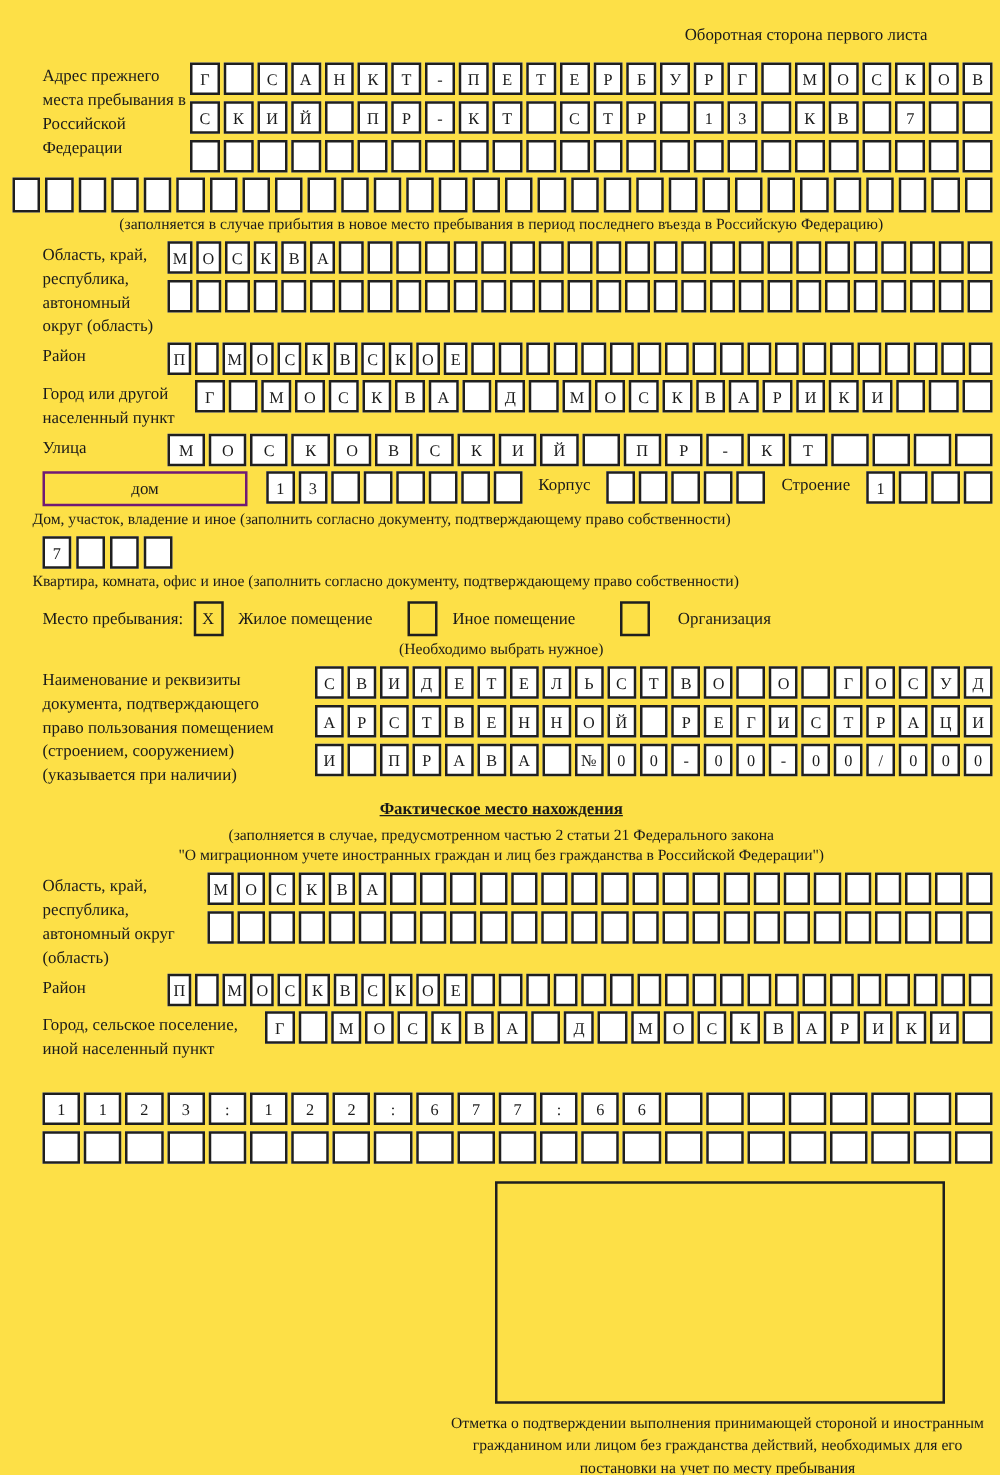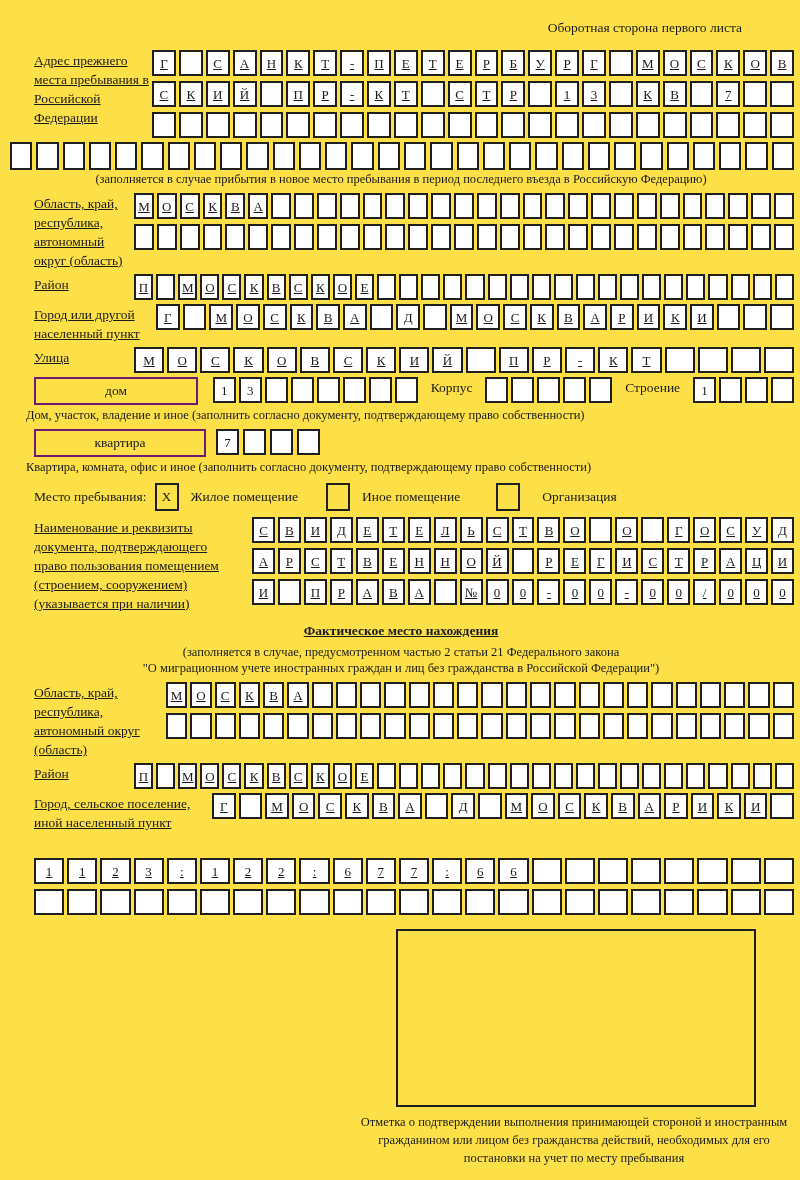--- a/index.html
+++ b/index.html
@@ -3,21 +3,21 @@
 <meta charset="utf-8">
 <style>
   html,body{margin:0;padding:0;background:#ffffff;}
   .page{
     width:800px;height:1180px;box-sizing:border-box;
     padding:8px 6px 0 8px;overflow:hidden;
     font-family:"Liberation Serif","DejaVu Serif",serif;
     color:#1a1a1a;background:#fde047;
   }
   .hdr-note{text-align:right;font-size:13.5px;padding-right:52px;margin-top:12px;margin-bottom:14px;}
-  .frow{display:flex;align-items:flex-start;margin:0 0 4px 26px;text-decoration:underline;}
+  .frow{display:flex;align-items:flex-start;margin:0 0 4px 26px;}
   .flabel{font-size:13.5px;line-height:19px;flex:0 0 auto;padding-top:1px;}
   .cellcol{flex:1;display:flex;flex-direction:column;gap:5px;min-width:0;}
   .cells{display:flex;gap:3px;flex:1;}
   .cellcol .cells{flex:none;}
   .cell{
     flex:1;min-width:0;height:22px;border:2px solid #1f1f1f;
     display:flex;align-items:center;justify-content:center;
     font-size:13px;line-height:1;background:#fff;
   }
   .cells-fixed{display:flex;gap:3px;flex:none;}
@@ -354,39 +354,39 @@
     <div class="cells-fixed">
         <span class="cell">1</span>
         <span class="cell"></span>
         <span class="cell"></span>
         <span class="cell"></span>
       </div>
   </div>
   <div class="caption">Дом, участок, владение и иное (заполнить согласно документу, подтверждающему право собственности)</div>
 
   <div class="domrow">
-    <div class="inline-box" style="flex-basis:168px;">квартира</div>
     <div class="cells-fixed" style="gap:4px;">
         <span class="cell">7</span>
         <span class="cell"></span>
         <span class="cell"></span>
         <span class="cell"></span>
       </div>
   </div>
   <div class="caption">Квартира, комната, офис и иное (заполнить согласно документу, подтверждающему право собственности)</div>
 
   <div class="stayrow">
     <span>Место пребывания:</span>
     <span class="cbox">X</span>
     <span class="opt">Жилое помещение</span>
     <span class="cbox" style="margin-left:18px;"></span>
     <span class="opt">Иное помещение</span>
     <span class="cbox" style="margin-left:26px;margin-right:22px;"></span>
     <span class="opt">Организация</span>
   </div>
+  <div class="caption center" style="margin-top:3px;">(Необходимо выбрать нужное)</div>
 
   <div class="frow" style="margin-top:6px;">
     <div class="flabel" style="width:198px;padding-right:20px;">Наименование и реквизиты документа, подтверждающего право пользования помещением (строением, сооружением) (указывается при наличии)</div>
     <div class="cellcol">
       <div class="cells">
           <span class="cell">С</span>
           <span class="cell">В</span>
           <span class="cell">И</span>
           <span class="cell">Д</span>
           <span class="cell">Е</span>

